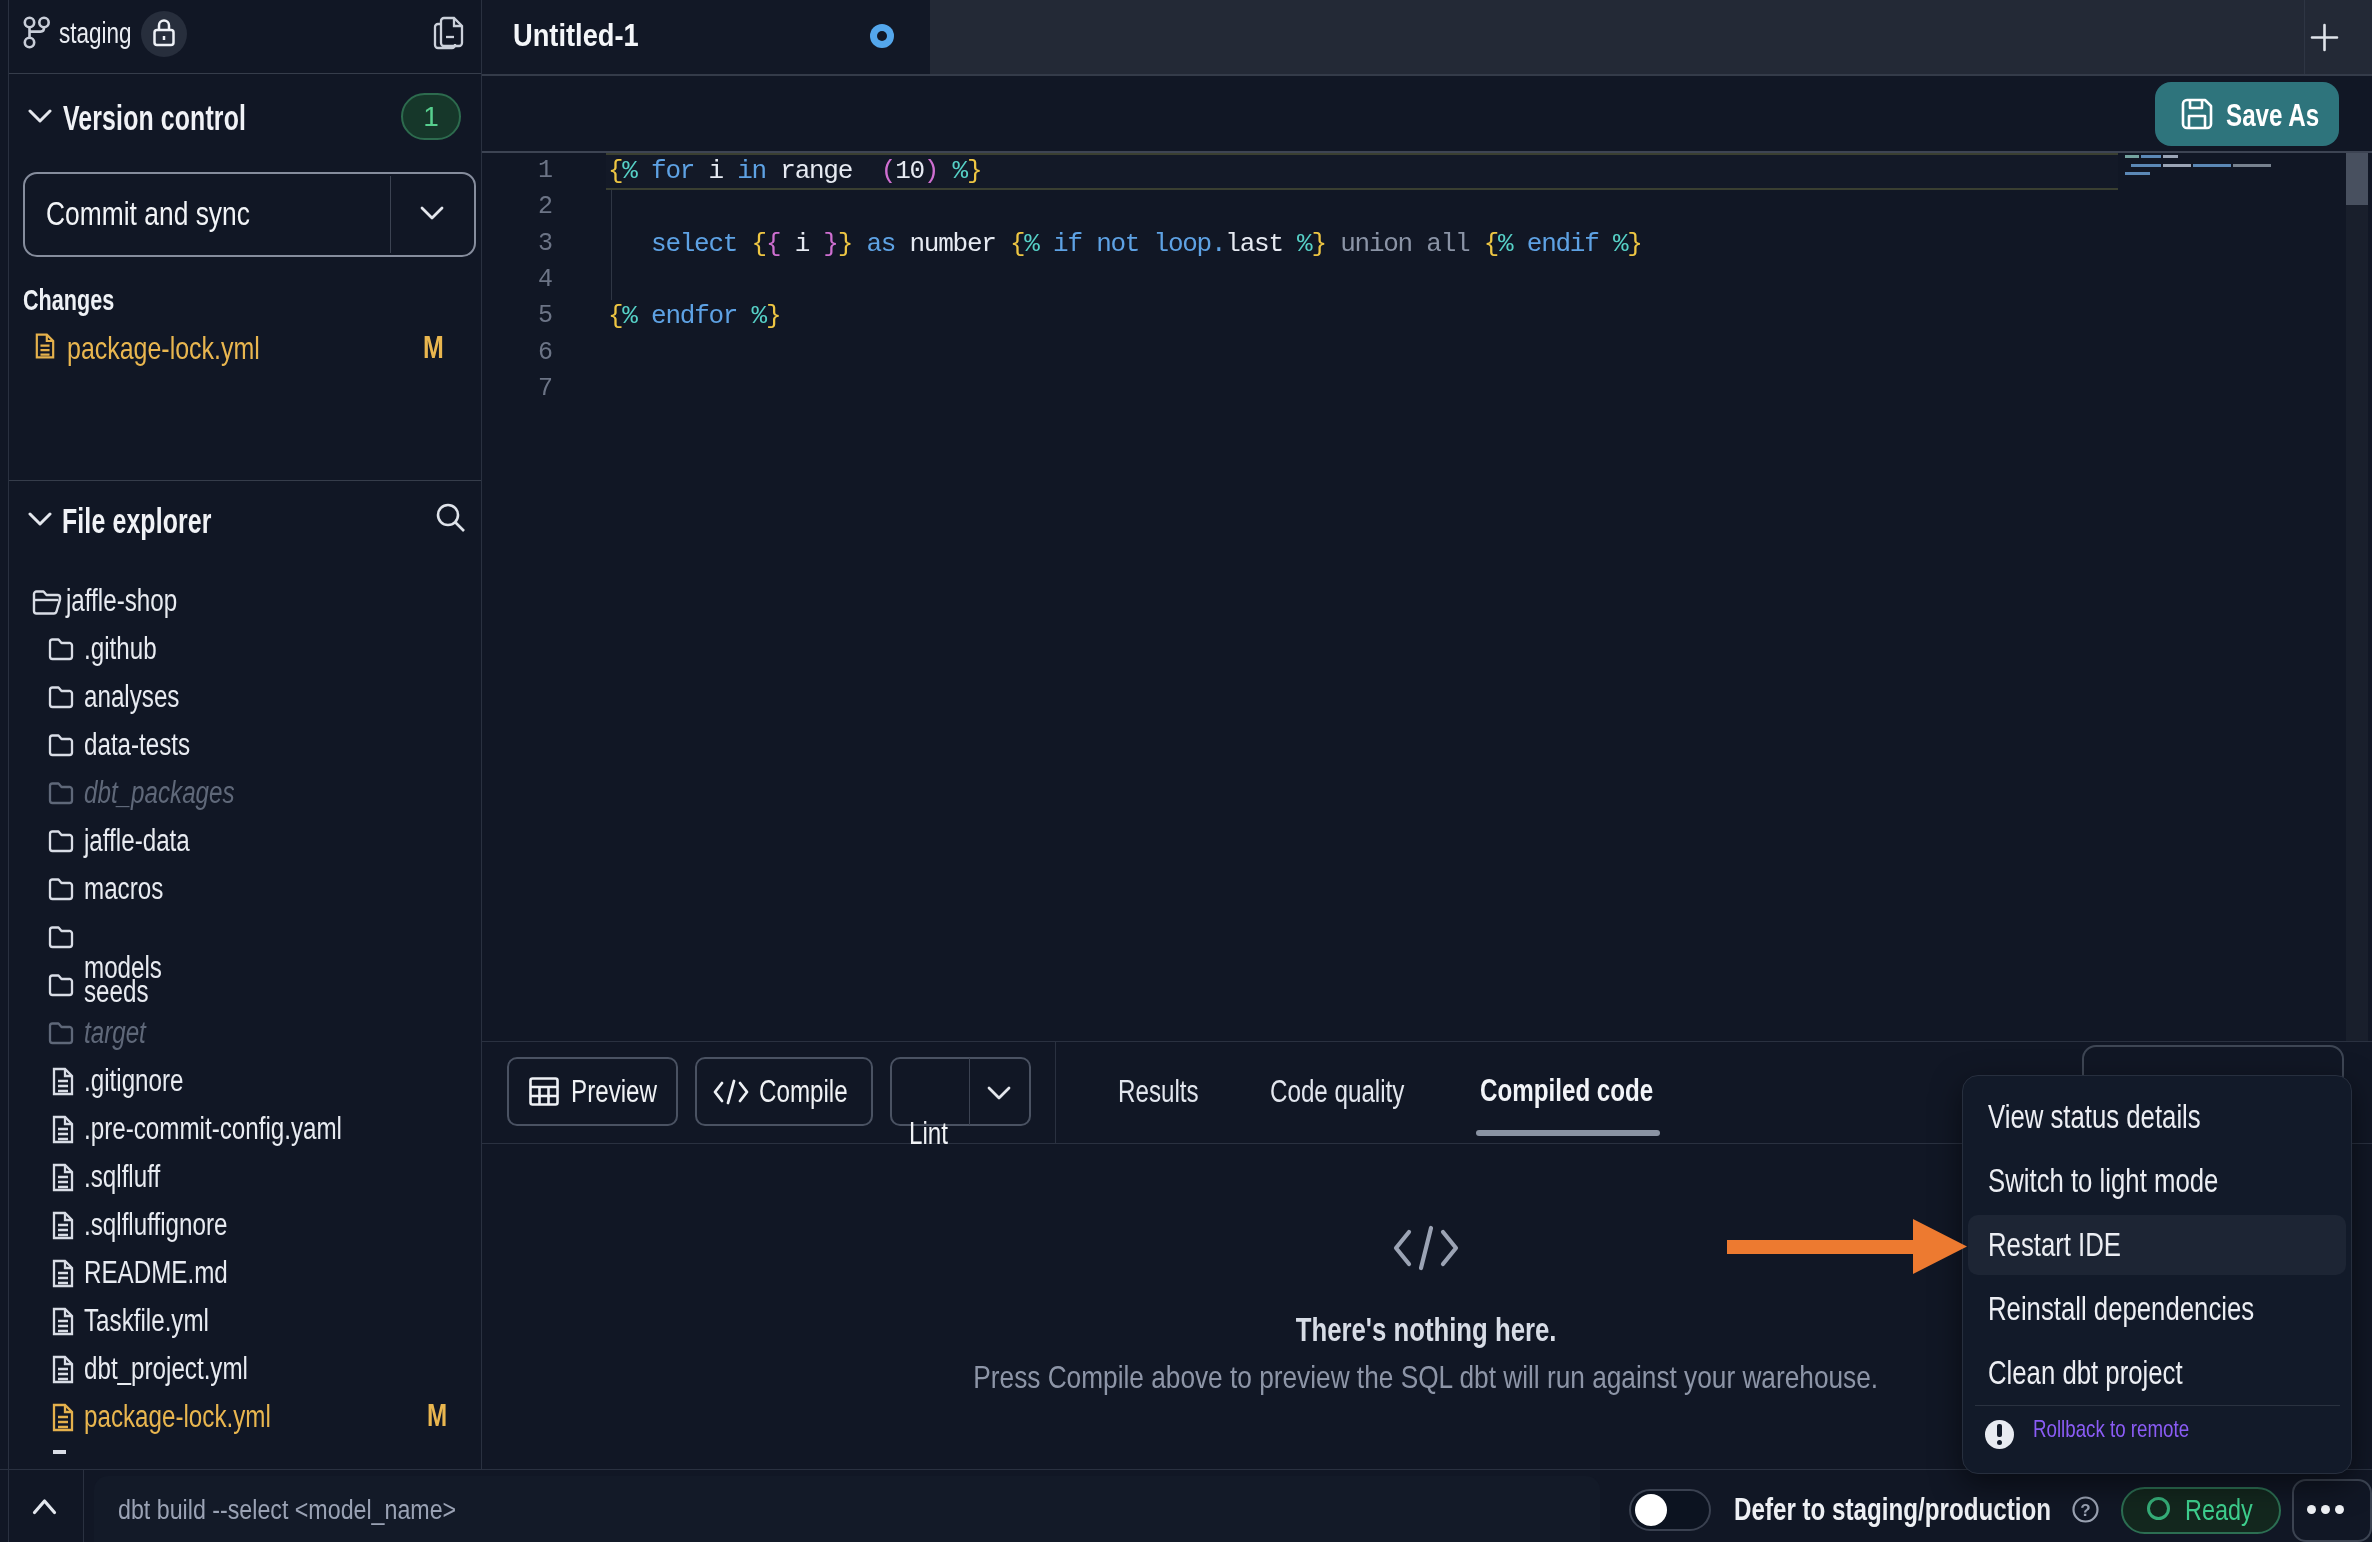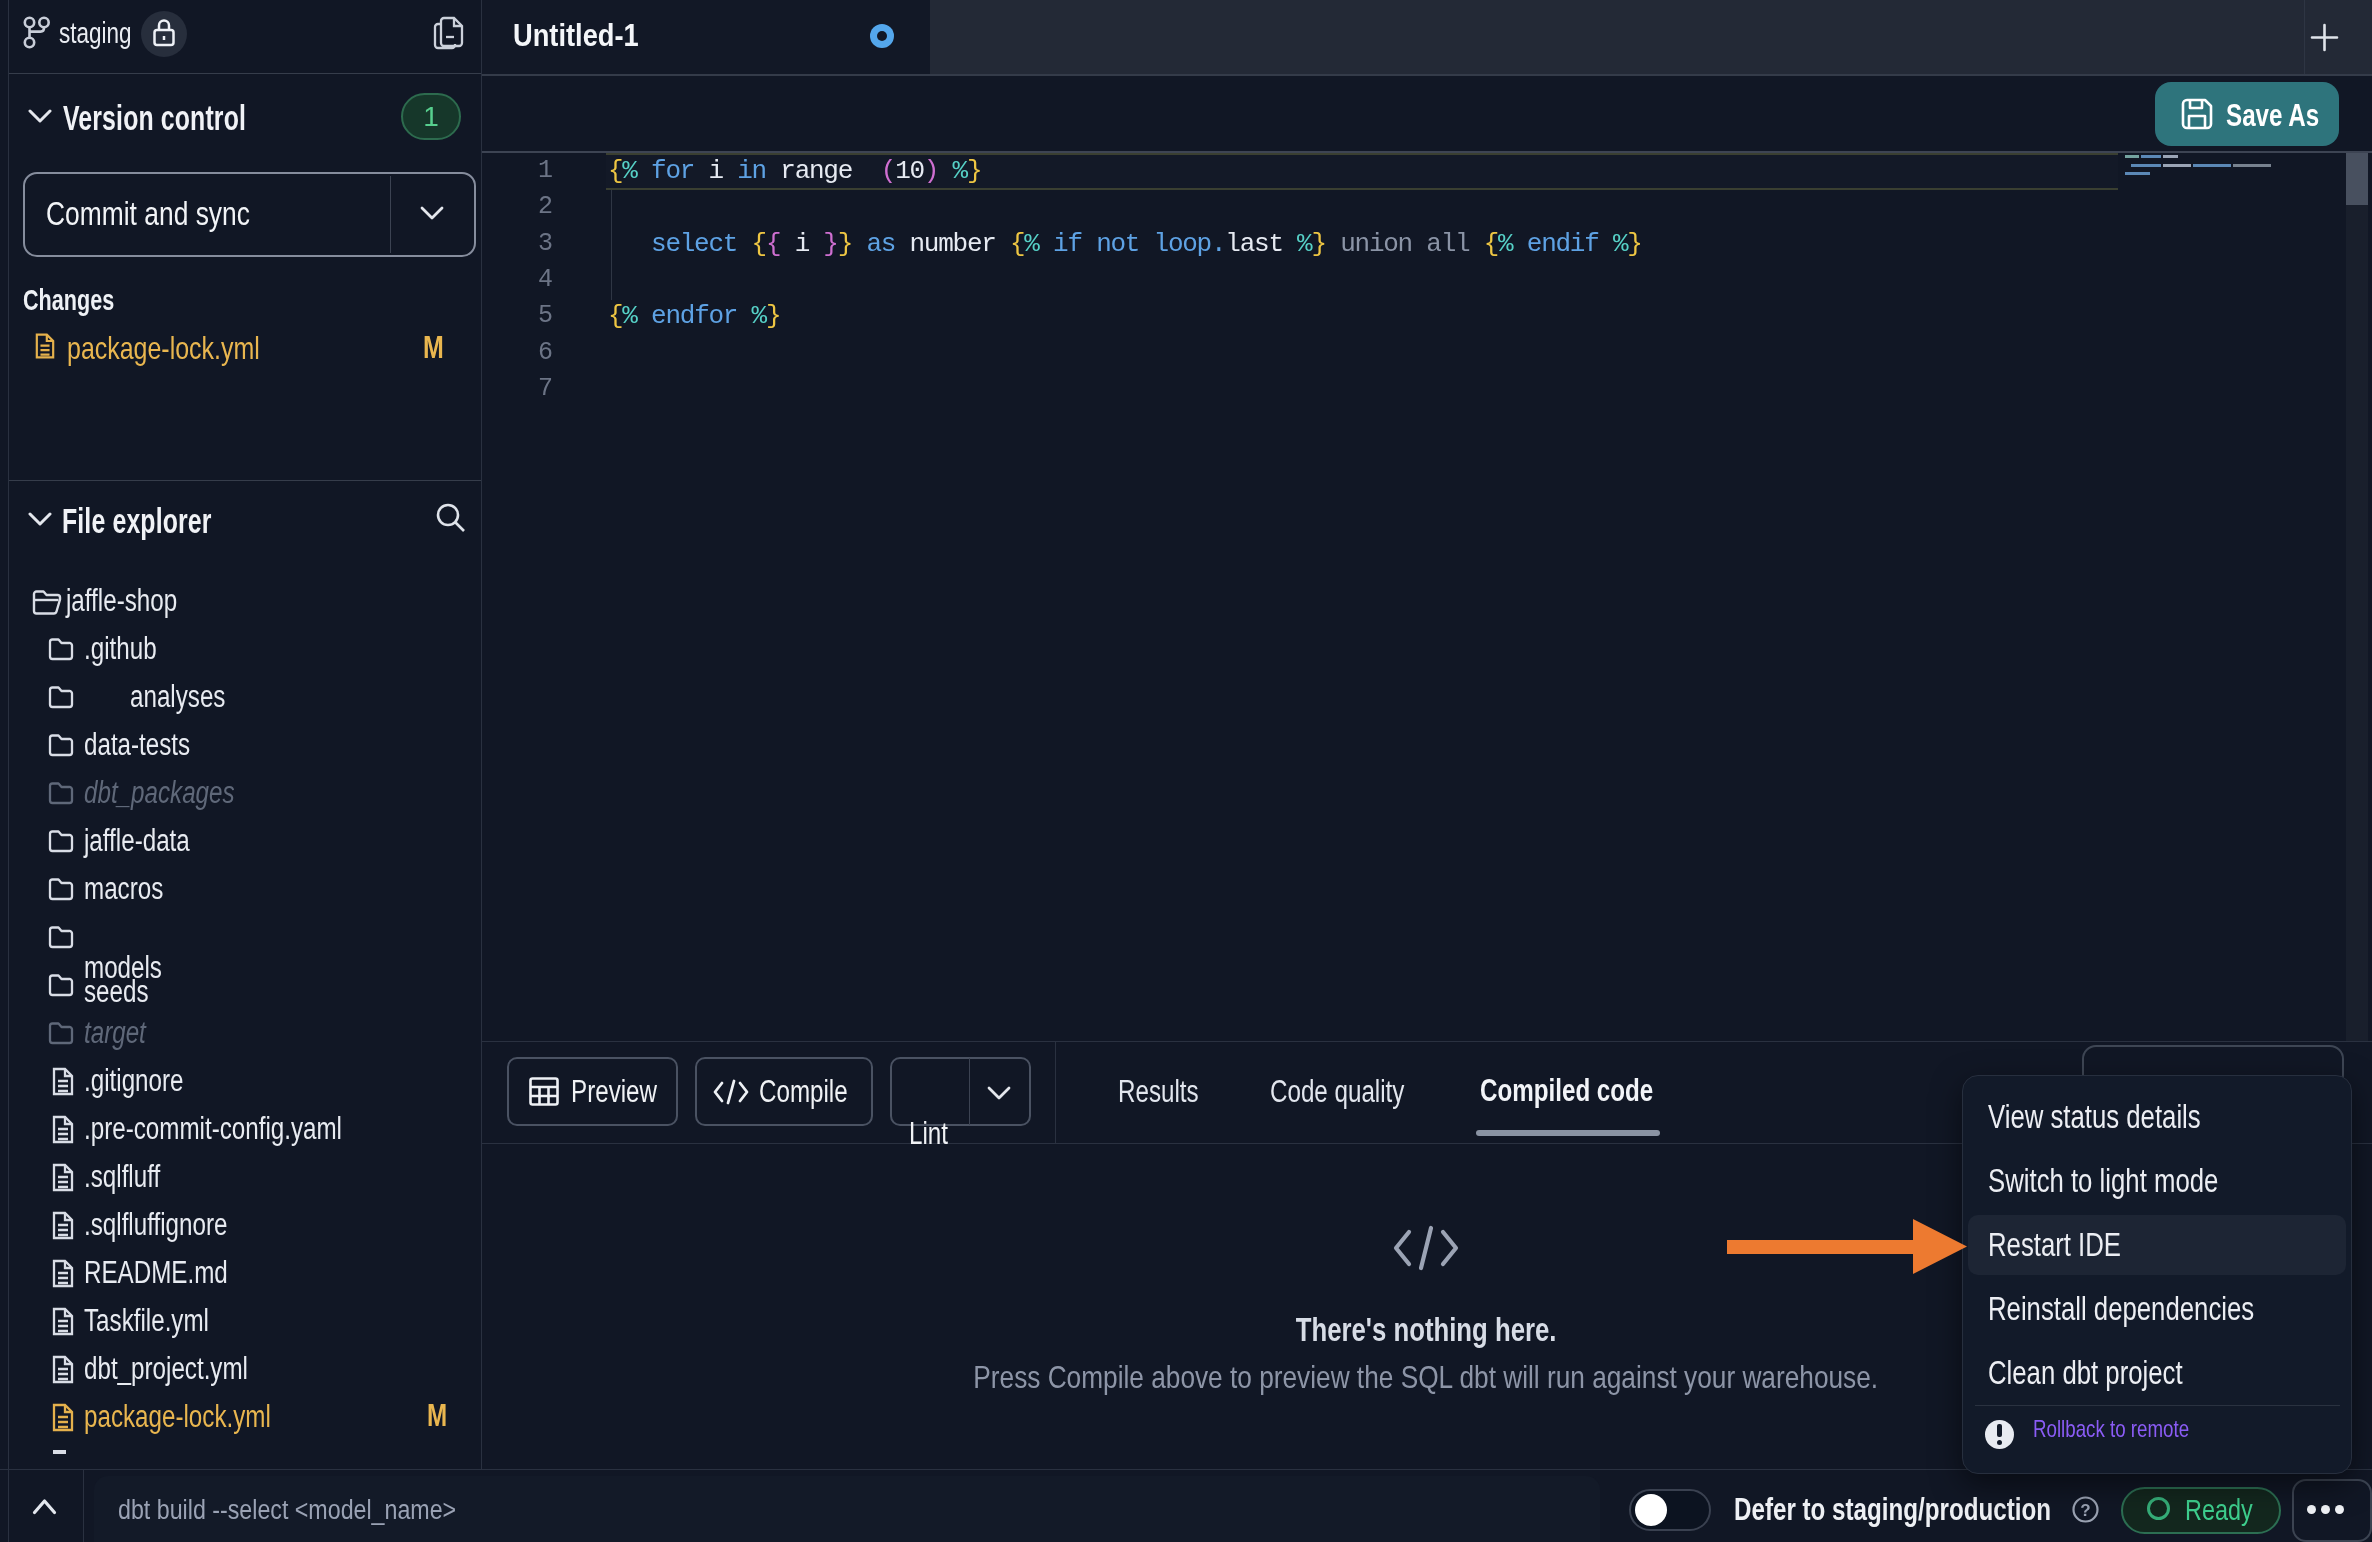--- a/index.html
+++ b/index.html
@@ -96,21 +96,21 @@
   <div class="abs" style="left:57px; top:8px; font-size:31px;"><span class="sx">jaffle-shop</span></div>
 
   <svg class="row-ic" style="left:39px; top:58px;" width="26" height="26" viewBox="0 0 26 26" fill="none" stroke="#d9dde6" stroke-width="2.3" stroke-linejoin="round">
       <path d="M2 6 a2.5 2.5 0 0 1 2.5 -2.5 h6 l3 3.5 h7.5 A2.5 2.5 0 0 1 24 9.5 v11 a2.5 2.5 0 0 1 -2.5 2.5 h-17 A2.5 2.5 0 0 1 2 20.5 z"></path>
     </svg>
   <div class="abs" style="left:75px; top:56px; font-size:31px;"><span class="sx">.github</span></div>
 
   <svg class="row-ic" style="left:39px; top:106px;" width="26" height="26" viewBox="0 0 26 26" fill="none" stroke="#d9dde6" stroke-width="2.3" stroke-linejoin="round">
       <path d="M2 6 a2.5 2.5 0 0 1 2.5 -2.5 h6 l3 3.5 h7.5 A2.5 2.5 0 0 1 24 9.5 v11 a2.5 2.5 0 0 1 -2.5 2.5 h-17 A2.5 2.5 0 0 1 2 20.5 z"></path>
     </svg>
-  <div class="abs" style="left:75px; top:104px; font-size:31px;margin-left:46px;"><span class="sx">analyses</span></div>
+  <div class="abs" style="left:75px; top:104px; font-size:31px;"><span class="sx">analyses</span></div>
 
   <svg class="row-ic" style="left:39px; top:154px;" width="26" height="26" viewBox="0 0 26 26" fill="none" stroke="#d9dde6" stroke-width="2.3" stroke-linejoin="round">
       <path d="M2 6 a2.5 2.5 0 0 1 2.5 -2.5 h6 l3 3.5 h7.5 A2.5 2.5 0 0 1 24 9.5 v11 a2.5 2.5 0 0 1 -2.5 2.5 h-17 A2.5 2.5 0 0 1 2 20.5 z"></path>
     </svg>
   <div class="abs" style="left:75px; top:152px; font-size:31px;"><span class="sx">data-tests</span></div>
 
   <svg class="row-ic" style="left:39px; top:202px;" width="26" height="26" viewBox="0 0 26 26" fill="none" stroke="#5f6879" stroke-width="2.3" stroke-linejoin="round">
       <path d="M2 6 a2.5 2.5 0 0 1 2.5 -2.5 h6 l3 3.5 h7.5 A2.5 2.5 0 0 1 24 9.5 v11 a2.5 2.5 0 0 1 -2.5 2.5 h-17 A2.5 2.5 0 0 1 2 20.5 z"></path>
     </svg>
   <div class="abs dim" style="left:75px; top:200px; font-size:31px;"><span class="sx">dbt_packages</span></div>

